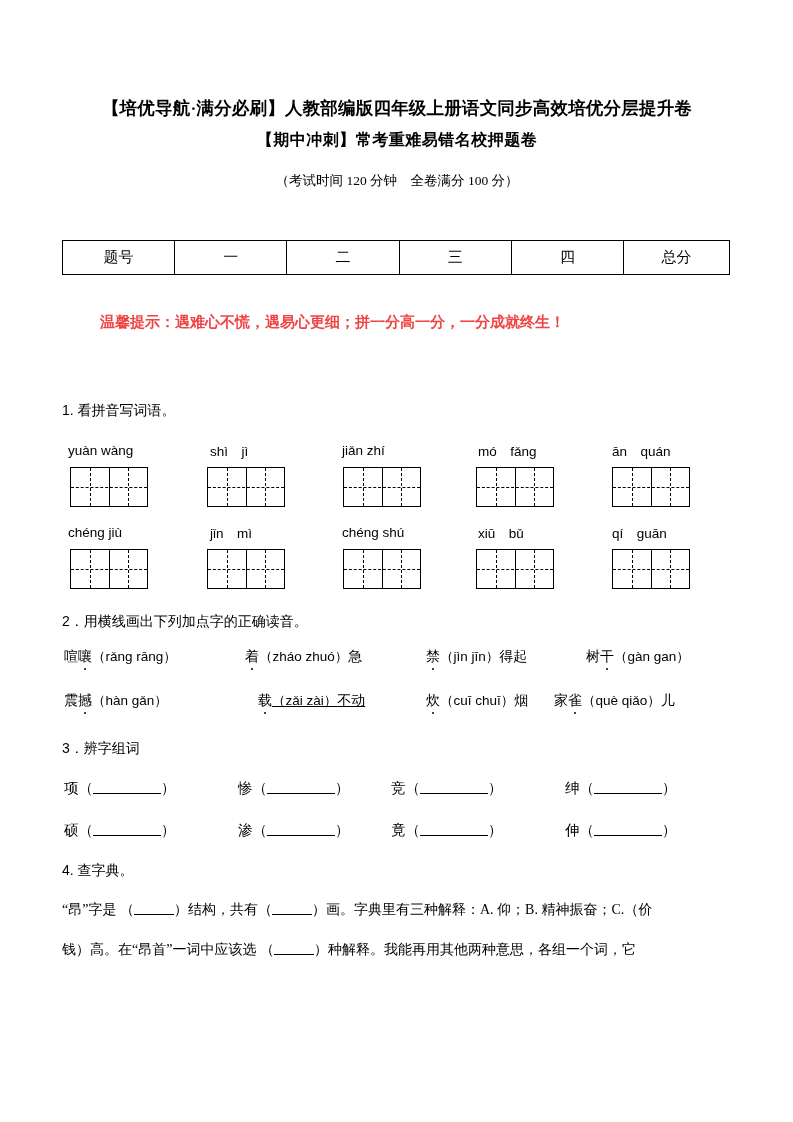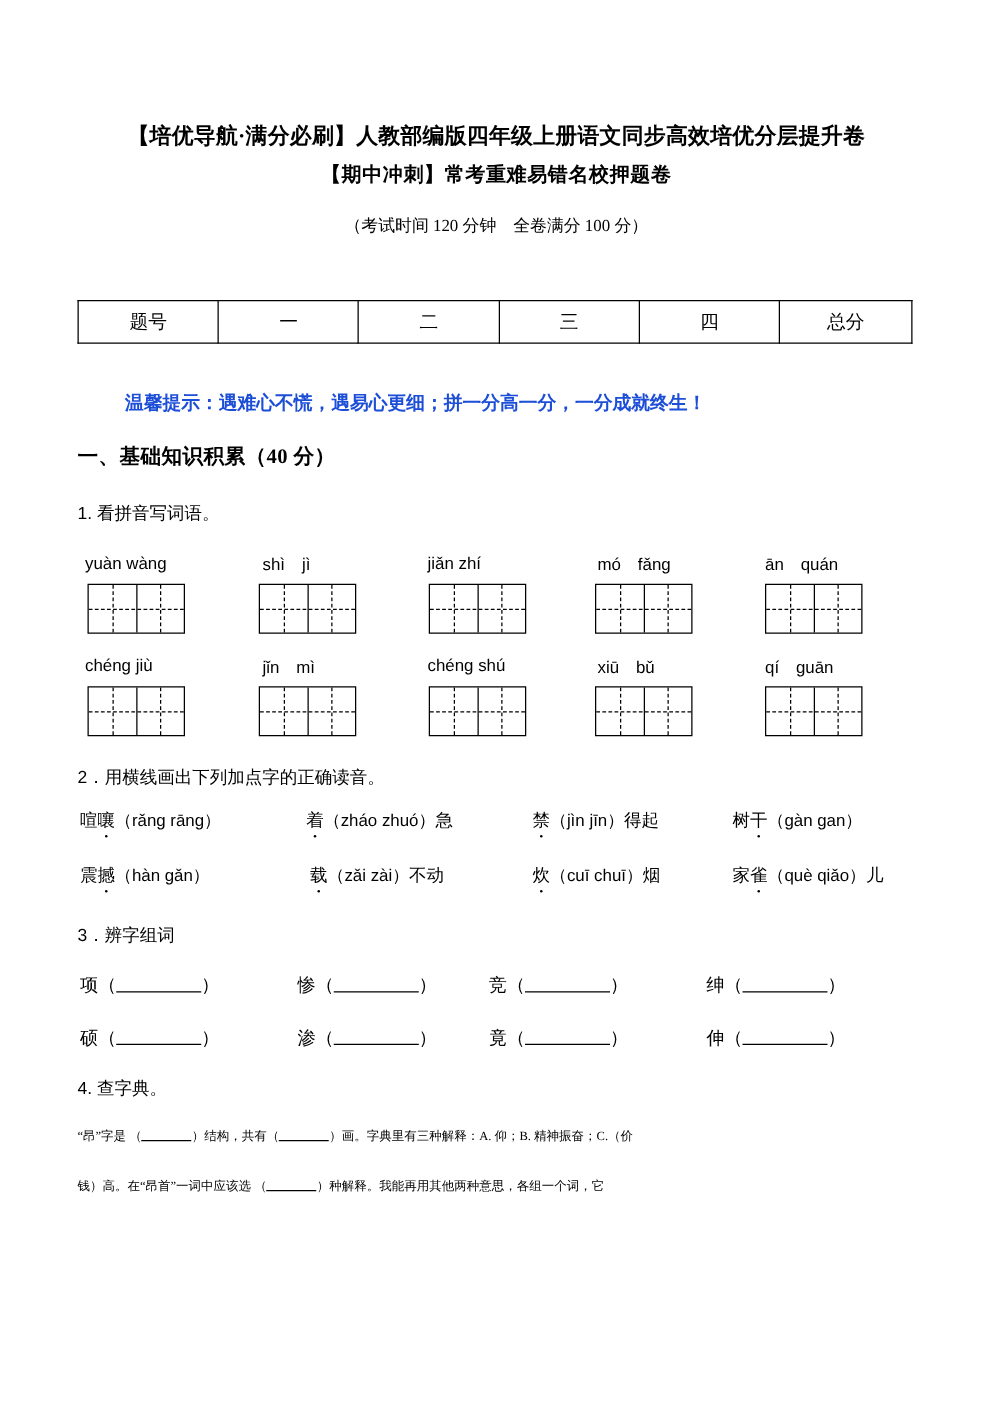--- a/index.html
+++ b/index.html
@@ -90,21 +90,21 @@
   .score-table col.c-label { width: 106px; }
   .score-table col.c-num   { width: 106px; }
   .score-table col.c-total { width: 100px; }
 
   
   .tip {
     position: absolute;
     left: 100px; top: 313px;
     font-size: 15px;
     font-weight: bold;
-    color: #1d4ed8;
+    color: #ef4444;
     white-space: nowrap;
   }
 
   
   .section-heading {
     position: absolute;
     left: 62px; top: 354px;
     font-size: 16.5px;
     font-weight: bold;
     letter-spacing: 0.3px;
@@ -226,21 +226,21 @@
     width: 68px;
     border-bottom: 1.1px solid #000;
     vertical-align: -1px;
   }
 
   
   .para {
     position: absolute;
     left: 62px;
     width: 680px;
-    font-size: 10px;
+    font-size: 14px;
     line-height: 20px;
     white-space: nowrap;
   }
   .para-blank {
     display: inline-block;
     width: 40px;
     border-bottom: 1.2px solid #000;
     vertical-align: -1px;
   }
   .para-blank-wide {
@@ -276,21 +276,20 @@
         <td>二</td>
         <td>三</td>
         <td>四</td>
         <td>总分</td>
       </tr>
     </tbody>
   </table>
 
   <div class="tip">温馨提示：遇难心不慌，遇易心更细；拼一分高一分，一分成就终生！</div>
 
-  <div class="section-heading">一、基础知识积累（40 分）</div>
 
   <div class="q-label" style="top:402px;">1.  看拼音写词语。</div>
 
   <div class="pinyin-row" style="top:443px;">
     <span class="pinyin-item" style="left:6px;">yuàn wàng</span>
     <span class="pinyin-item" style="left:148px;">shì　jì</span>
     <span class="pinyin-item" style="left:280px;">jiǎn zhí</span>
     <span class="pinyin-item" style="left:416px;">mó　fǎng</span>
     <span class="pinyin-item" style="left:550px;">ān　quán</span>
   </div>
@@ -373,23 +372,23 @@
 
   <div class="choice-row" style="top:648px;">
     <span class="choice-item" style="left:2px;"><span>喧</span><span class="dotted">嚷</span><span class="py">（rǎng rāng）</span><span></span></span>
     <span class="choice-item" style="left:183px;"><span></span><span class="dotted">着</span><span class="py">（zháo zhuó）</span><span>急</span></span>
     <span class="choice-item" style="left:364px;"><span></span><span class="dotted">禁</span><span class="py">（jìn jīn）</span><span>得起</span></span>
     <span class="choice-item" style="left:524px;"><span>树</span><span class="dotted">干</span><span class="py">（gàn gan）</span><span></span></span>
   </div>
 
   <div class="choice-row" style="top:692px;">
     <span class="choice-item" style="left:2px;"><span>震</span><span class="dotted">撼</span><span class="py">（hàn gǎn）</span><span></span></span>
-    <span class="choice-item" style="left:186px;"><span></span><span class="dotted">载</span><span class="py">（zǎi zài）</span><span>不动</span></span>
+    <span class="choice-item" style="left:196px;text-decoration:underline;"><span></span><span class="dotted">载</span><span class="py">（zǎi zài）</span><span>不动</span></span>
     <span class="choice-item" style="left:364px;"><span></span><span class="dotted">炊</span><span class="py">（cuī chuī）</span><span>烟</span></span>
-    <span class="choice-item" style="left:524px;"><span>家</span><span class="dotted">雀</span><span class="py">（què qiǎo）</span><span>儿</span></span>
+    <span class="choice-item" style="left:492px;"><span>家</span><span class="dotted">雀</span><span class="py">（què qiǎo）</span><span>儿</span></span>
   </div>
 
   <div class="q-label" style="top:740px;">3．辨字组词</div>
 
   <div class="zu-row" style="top:779px;">
     <span class="zu-item" style="left:2px;"><span>项</span>（<span class="zu-blank"></span>）</span>
     <span class="zu-item" style="left:176px;"><span>惨</span>（<span class="zu-blank"></span>）</span>
     <span class="zu-item" style="left:329px;"><span>竞</span>（<span class="zu-blank"></span>）</span>
     <span class="zu-item" style="left:503px;"><span>绅</span>（<span class="zu-blank"></span>）</span>
   </div>

